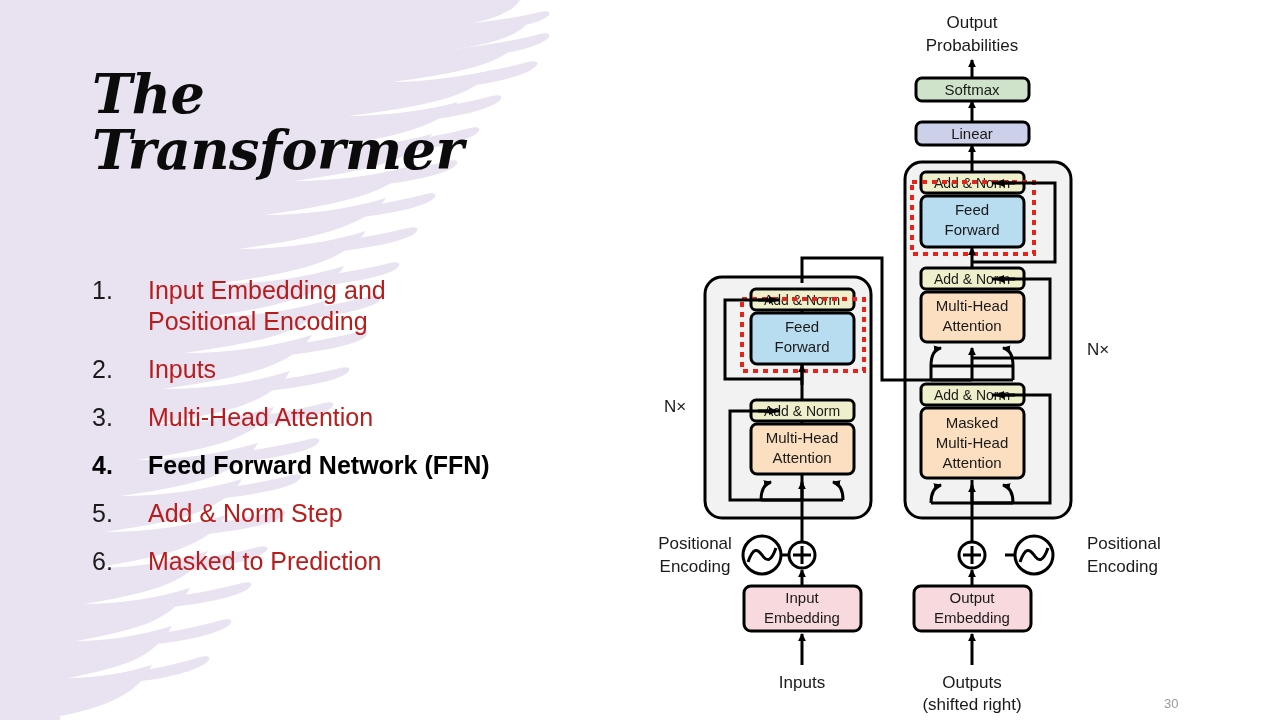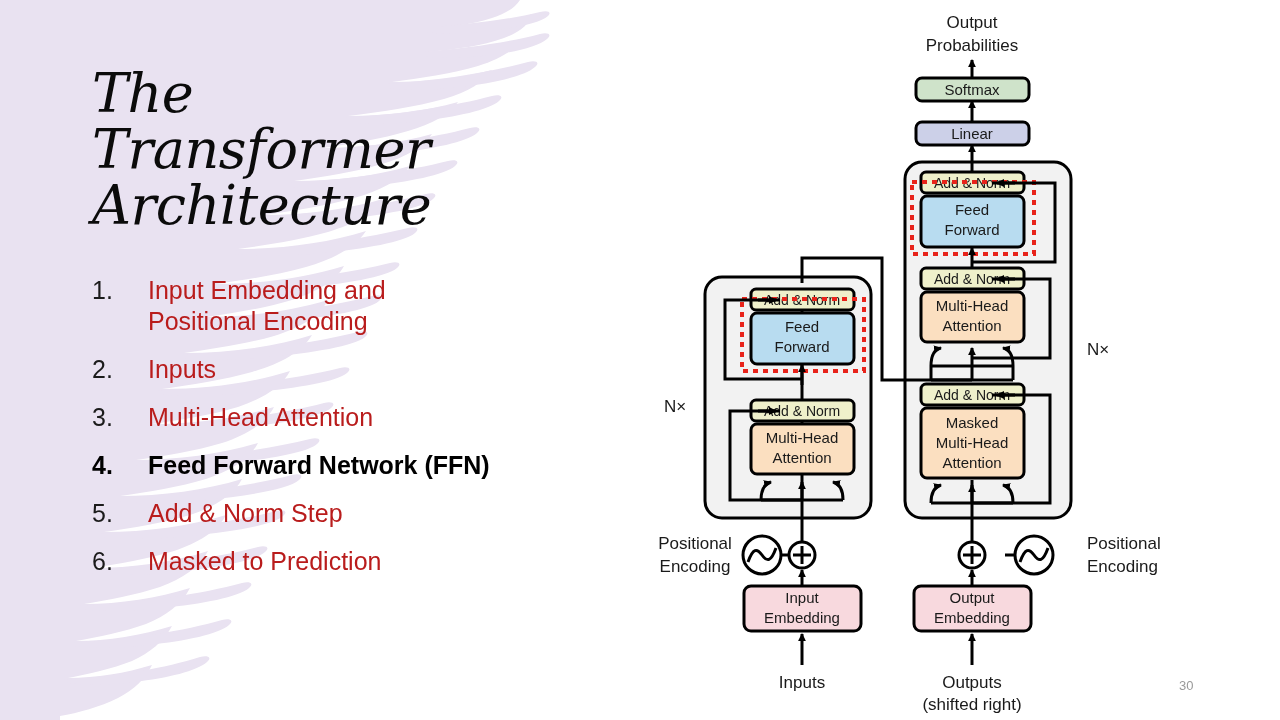--- a/index.html
+++ b/index.html
@@ -11,41 +11,41 @@
   .slide{position:absolute;inset:0;width:1280px;height:720px;overflow:hidden;background:#fff;}
 
   
   .panel-wrap{position:absolute;left:0;top:0;width:680px;height:720px;}
   .panel-wrap svg{display:block;width:680px;height:720px;}
 
   
   .title{
     position:absolute;left:92px;top:66px;width:420px;
     font-family:"DejaVu Serif","Liberation Serif",serif;
-    font-style:italic;font-weight:400;
+    font-style:italic;font-weight:700;
     font-size:54px;line-height:56px;color:#0b0b0b;
     letter-spacing:-0.5px;
   }
   .title div{white-space:nowrap;}
 
   
   .list{position:absolute;left:92px;top:275px;width:470px;}
   .li{display:flex;align-items:flex-start;margin-bottom:17px;}
   .li .num{
     width:56px;flex:0 0 56px;font-size:25px;line-height:31px;color:#1b1b1b;
   }
   .li .txt{font-size:25px;line-height:31px;color:#b91c1c;}
   .li.bold .num,.li.bold .txt{font-weight:700;color:#000;}
 
   
   .diagram{position:absolute;left:620px;top:0;width:600px;height:720px;}
   .diagram svg{display:block;}
 
   .pageno{
-    position:absolute;left:1164px;top:678px;font-size:13px;color:#9a9a9a;margin-left:15px;
+    position:absolute;left:1164px;top:696px;font-size:13px;color:#9a9a9a;
   }
 </style>
 </head>
 <body>
 
 <div class="slide">
 
   <div class="panel-wrap">
     <svg viewBox="0 0 680 720" xmlns="http://www.w3.org/2000/svg" aria-hidden="true">
       <path fill="#e9e2f1" d="
@@ -114,21 +114,20 @@
         <path d="M80,606 C146,602 202,594 242,583 C251,581 254,584 249,588 C239,597 202,604 162,608 C128,612 92,611 80,609 Z"></path>
         <path d="M72,643 C132,639 184,631 222,620 C231,618 234,621 229,625 C219,634 186,641 148,645 C116,649 84,648 72,646 Z"></path>
         <path d="M64,680 C118,676 166,668 200,657 C209,655 212,658 207,662 C197,671 168,678 134,682 C104,686 76,685 64,682 Z"></path>
       </g>
     </svg>
   </div>
 
   <div class="title">
     <div>The</div>
     <div>Transformer</div>
-    <div>Architecture</div>
   </div>
 
   <div class="list">
     <div class="li">
       <span class="num">1.</span>
       <span class="txt">
         <span>Input Embedding and</span><br>
         <span>Positional Encoding</span>
       </span>
     </div>

